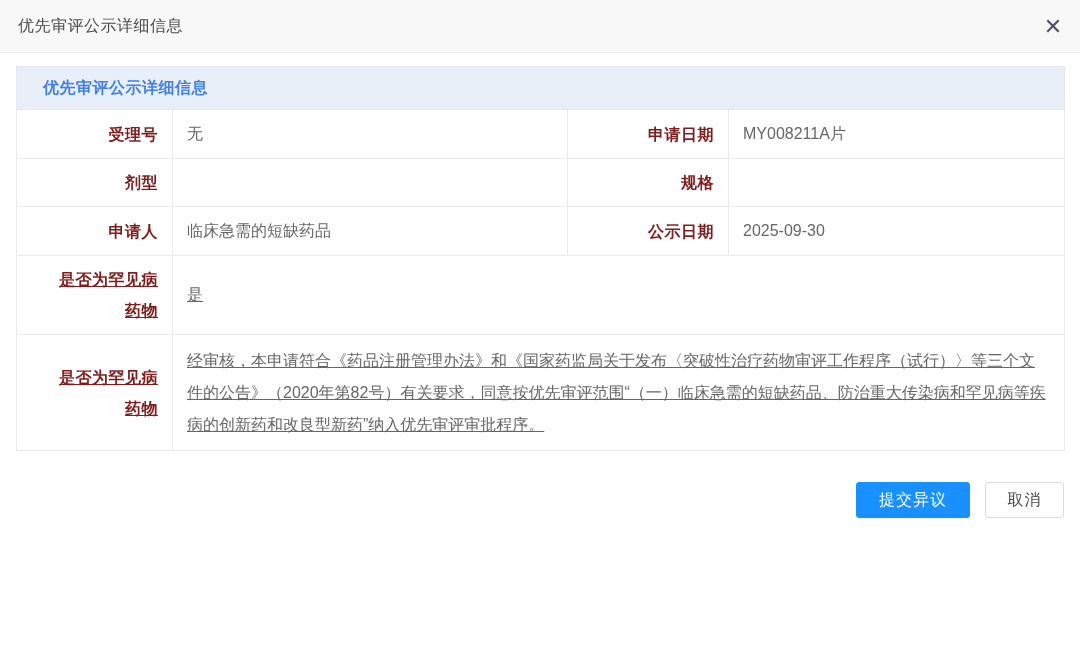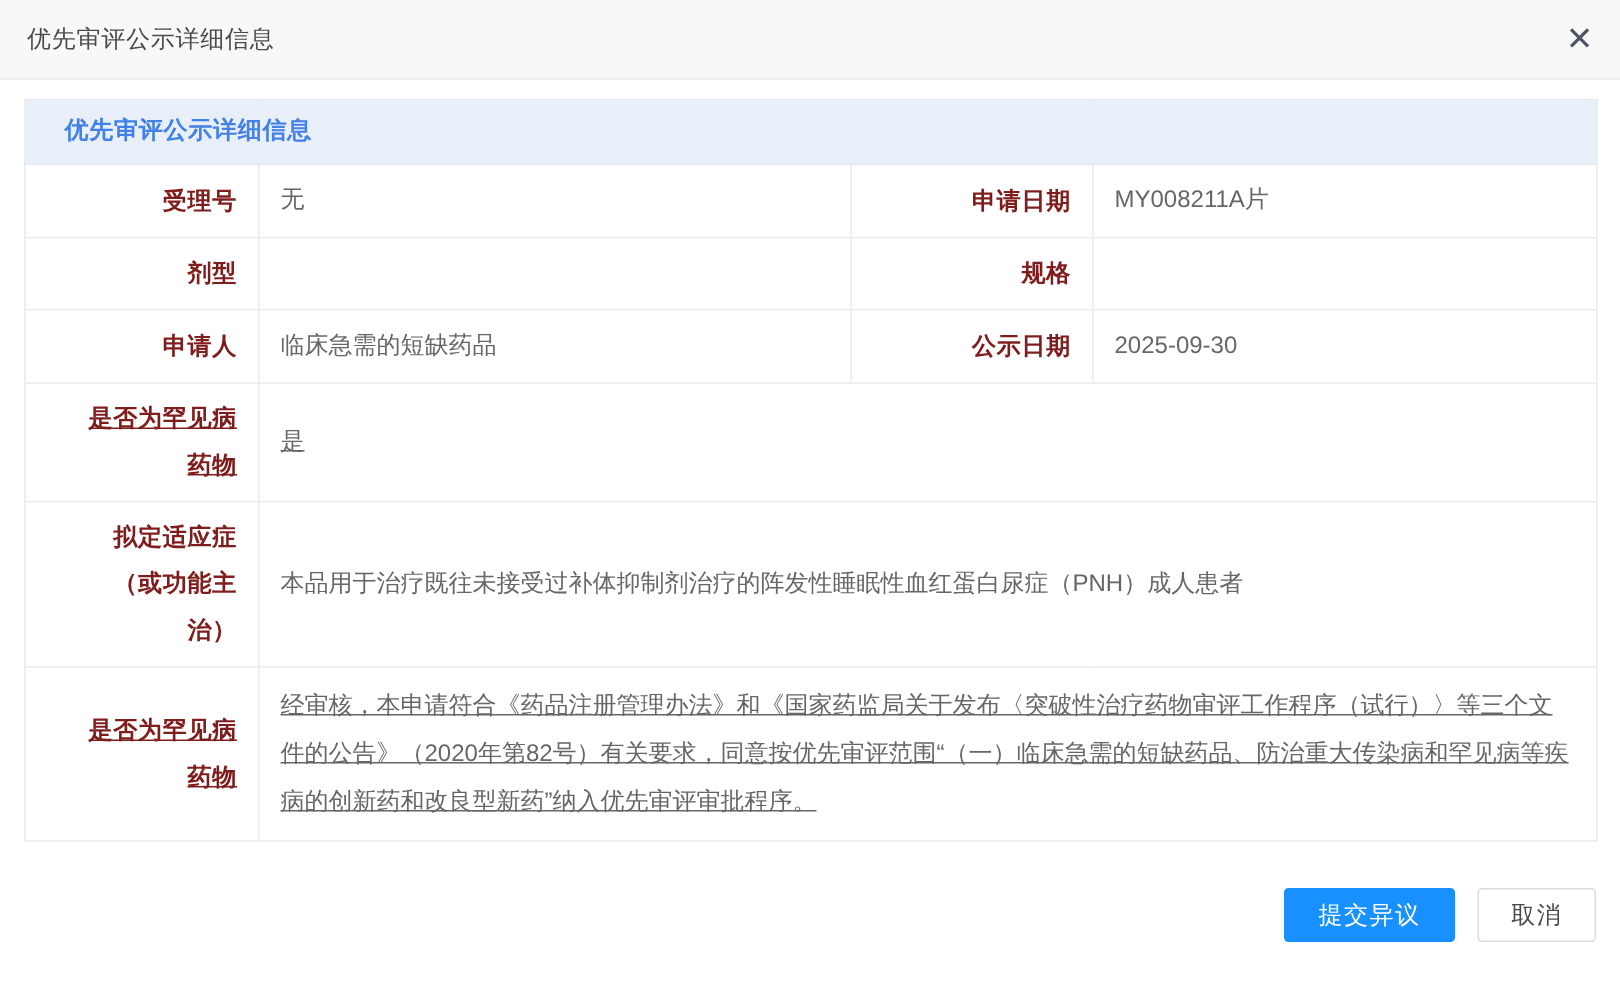--- a/index.html
+++ b/index.html
@@ -146,24 +146,20 @@
       <td class="lbl">公示日期</td>
       <td class="val">2025-09-30</td>
     </tr>
 
 
     <tr class="r-rare">
       <td class="lbl">是否为罕见病药物</td>
       <td class="val" colspan="3">是</td>
     </tr>
 
-    <tr class="r-ind">
-      <td class="lbl">拟定适应症（或功能主治）</td>
-      <td class="val" colspan="3">本品用于治疗既往未接受过补体抑制剂治疗的阵发性睡眠性血红蛋白尿症（PNH）成人患者</td>
-    </tr>
 
     <tr class="r-rsn">
       <td class="lbl">是否为罕见病药物</td>
       <td class="val" colspan="3">经审核，本申请符合《药品注册管理办法》和《国家药监局关于发布〈突破性治疗药物审评工作程序（试行）〉等三个文件的公告》（2020年第82号）有关要求，同意按优先审评范围“（一）临床急需的短缺药品、防治重大传染病和罕见病等疾病的创新药和改良型新药”纳入优先审评审批程序。</td>
     </tr>
   </tbody>
     </table>
 
   <div class="modal-footer">
     <button class="btn btn-primary">提交异议</button>

